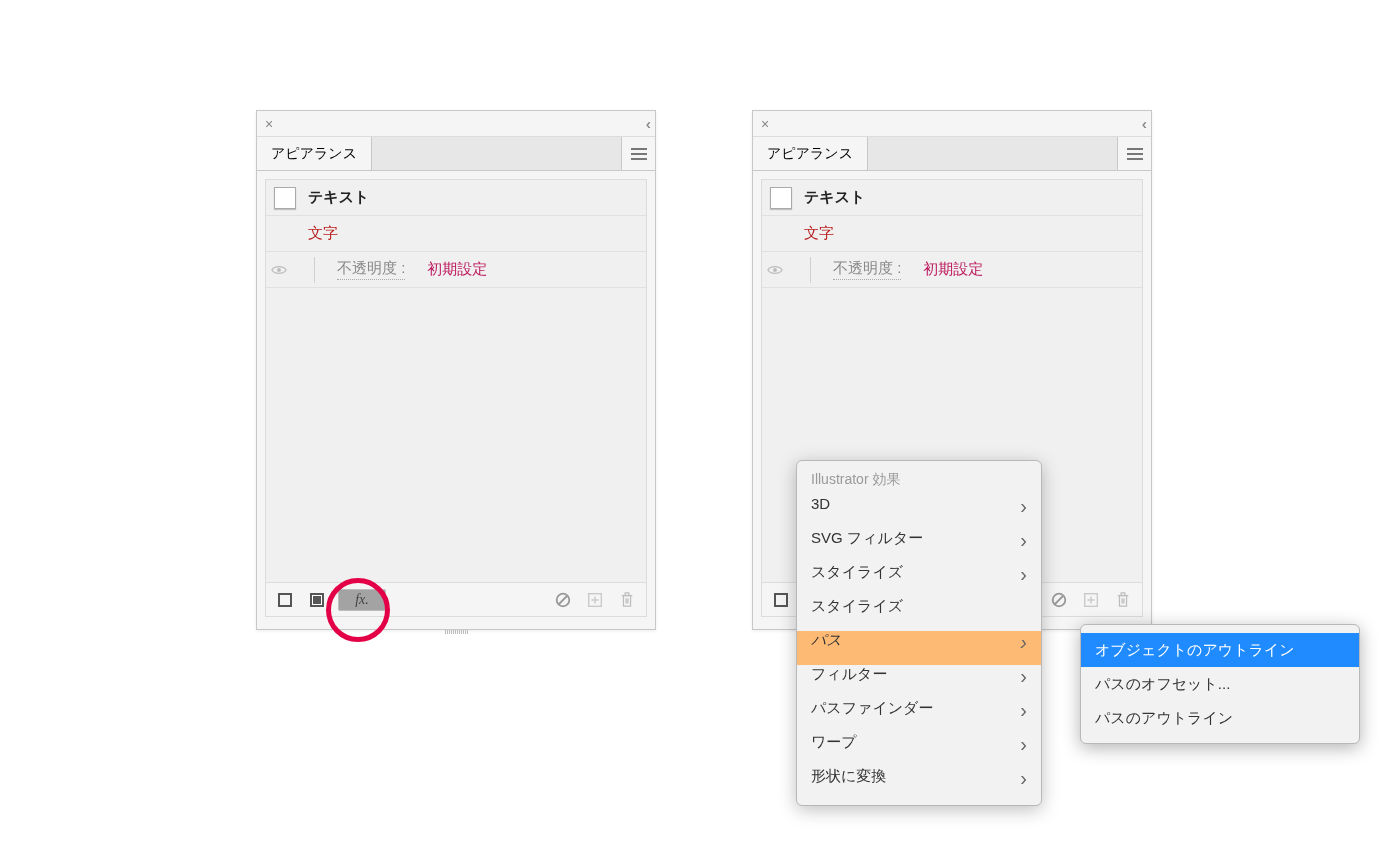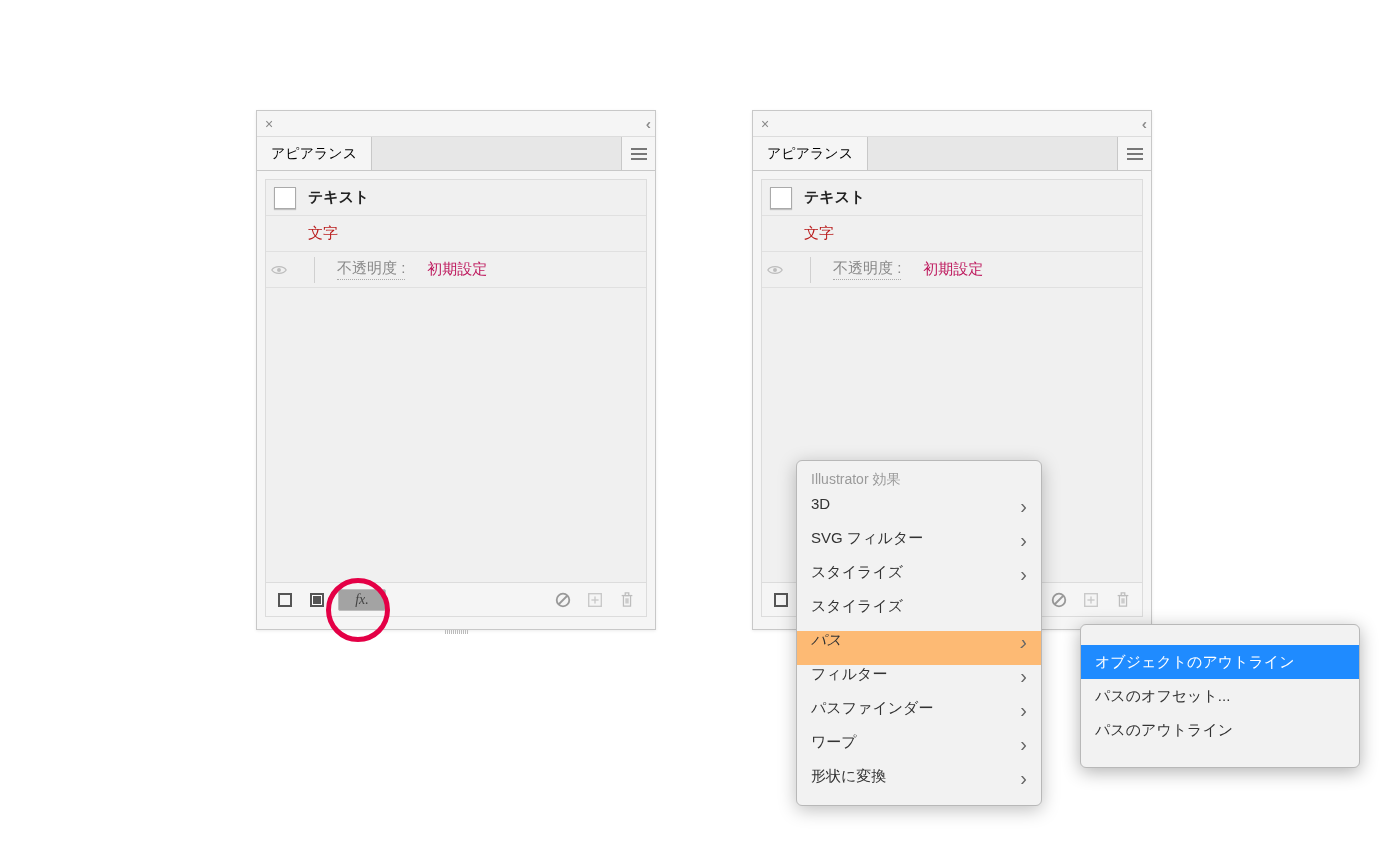--- a/index.html
+++ b/index.html
@@ -203,21 +203,21 @@
 
   .submenu {
     position:absolute;
     left: 1080px;
     top: 624px;
     width: 280px;
     background:#f2f2f2;
     border:1px solid #b8b8b8;
     border-radius:6px;
     box-shadow: 0 4px 18px rgba(0,0,0,0.3);
-    padding: 20px 0;
+    padding: 8px 0;
     z-index: 40;
   }
   .submenu-item {
     height:34px;
     display:flex;
     align-items:center;
     padding: 0 14px;
     font-size:15px;
     color:#333;
   }

